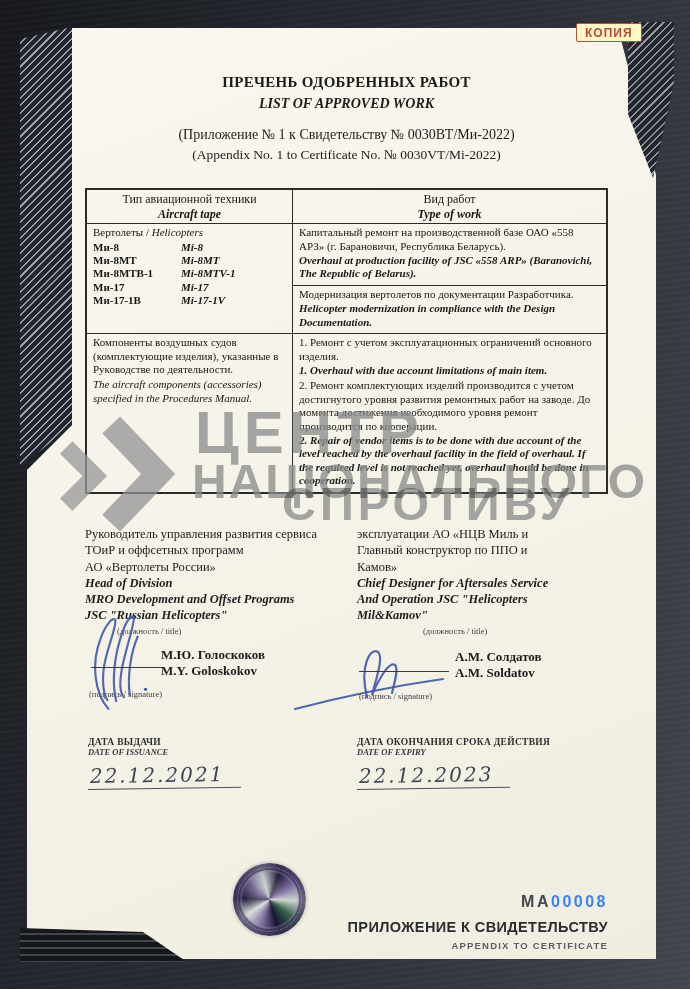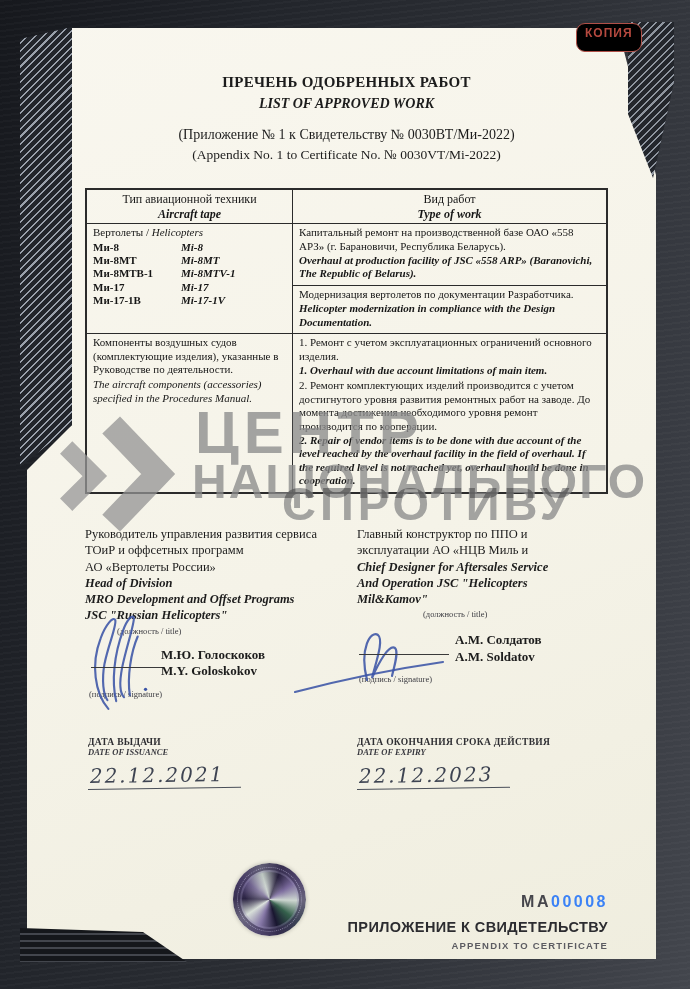--- a/index.html
+++ b/index.html
@@ -28,22 +28,22 @@
   }
   
   .page{
     position:absolute;inset:0;z-index:1;
     background:linear-gradient(160deg,#f9f7ef 0%,#f5f3e8 55%,#efedde 100%);
     clip-path:polygon(72px 28px,618px 28px,656px 175px,656px 959px,27px 959px,27px 470px,72px 425px);
   }
   .content{position:absolute;inset:0;z-index:3;color:#1c1c1c;}
   
   .copy-badge{
-    position:absolute;left:576px;top:23px;padding:2px 8px 11px;
-    border:1.5px solid #b05048;border-radius:9px;background:#000000;
+    position:absolute;left:576px;top:23px;padding:2px 8px 1px;
+    border:1.5px solid #b05048;border-radius:2px;background:#fef9c3;
     color:#b5493f;font:bold 12px "Liberation Sans",sans-serif;letter-spacing:1px;
   }
   
   .header{position:absolute;left:85px;top:74px;width:523px;text-align:center;}
   .h-ru{font-weight:bold;font-size:15px;letter-spacing:.3px;}
   .h-en{font-weight:bold;font-style:italic;font-size:14px;margin-top:5px;}
   .h-sub-ru{font-weight:normal;font-size:14px;margin-top:15px;}
   .h-sub-en{font-size:13.5px;margin-top:4px;}
   
   table.work{
@@ -213,22 +213,23 @@
       <div class="sig-names names-left">
         <div>М.Ю. Голоскоков</div>
         <div>M.Y. Goloskokov</div>
       </div>
     </div>
     <div class="sig-label lbl-sign-left">(подпись / signature)</div>
   </div>
 
   <div class="sig-block sig-right">
     <div class="sig-title-ru">
+      <div>эксплуатации АО «НЦВ Миль и</div>
       <div>Главный конструктор по ППО и</div>
-      <div>эксплуатации АО «НЦВ Миль и</div>
+      <div>Камов»</div>
     </div>
     <div class="sig-title-en">
       <div>Chief Designer for Aftersales Service</div>
       <div>And Operation JSC "Helicopters</div>
       <div>Mil&amp;Kamov"</div>
     </div>
     <div class="sig-label lbl-title-right">(должность / title)</div>
     <div class="sig-row">
       <svg class="scrawl scrawl-right" viewBox="0 0 160 75">
         <path d="M4,70 C50,58 110,46 152,40"></path>

